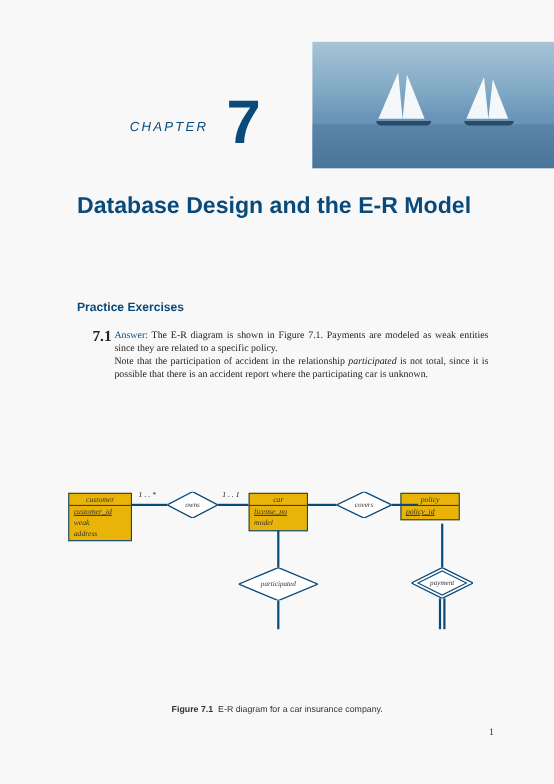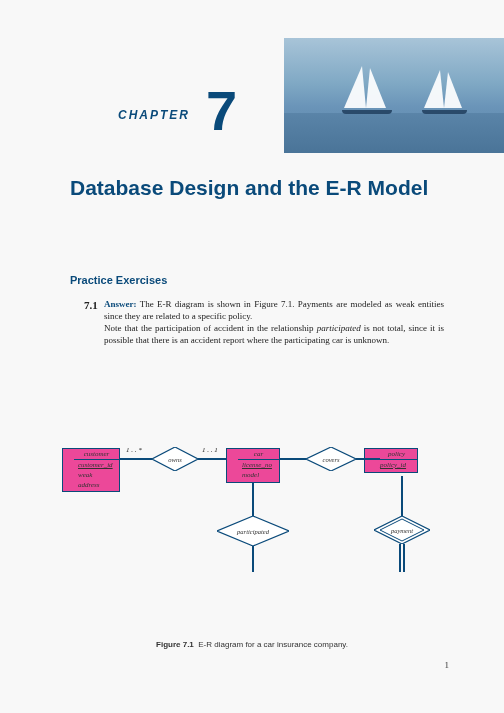--- a/index.html
+++ b/index.html
@@ -38,21 +38,21 @@
   .sail4 { width: 0; height: 0; border-left: 4px solid transparent; border-right: 14px solid transparent; border-bottom: 36px solid #fff; left: 160px; top: 34px; background: none; }
   .hull { position: absolute; background: #2a4a6a; height: 4px; border-radius: 0 0 8px 8px; }
   .hull1 { width: 50px; left: 58px; top: 72px; }
   .hull2 { width: 45px; left: 138px; top: 72px; }
   .water { position: absolute; bottom: 0; left: 0; right: 0; height: 40px; background: linear-gradient(180deg, #5a84a8, #4a7498); }
   .chapter-label {
     position: absolute;
     left: 118px;
     top: 108px;
     font-family: Arial, Helvetica, sans-serif;
-    font-weight: bold;
+    font-weight: normal;
     font-style: italic;
     font-size: 12px;
     letter-spacing: 2px;
     color: #0a4a7a;
   }
   .chapter-num {
     position: absolute;
     left: 206px;
     top: 78px;
     font-family: Arial, Helvetica, sans-serif;
@@ -88,42 +88,41 @@
     font-size: 9px;
     line-height: 1.35;
     color: #222;
     text-align: justify;
   }
   .ex-num {
     position: absolute;
     left: -20px;
     top: 0;
     font-weight: bold;
-    font-size: 11px;
-  }
-  .answer-word { color: #0a4a7a; font-weight: bold; }
+    font-size: 14px;
+  }
+  .answer-word { color: #0a4a7a; font-weight: normal; }
   em { font-style: italic; }
 
   
   .er-diagram {
     position: absolute;
     left: 62px;
     top: 400px;
     width: 400px;
     height: 235px;
   }
   .entity {
     position: absolute;
     border: 1.5px solid #0a4a7a;
-    background: #ec4899;
+    background: #eab308;
     font-family: Georgia, serif;
     font-style: italic;
     font-size: 7px;
     text-align: left;
-    padding-left: 11px;
   }
   .entity-name {
     border-bottom: 1.5px solid #0a4a7a;
     padding: 1px 4px;
     font-weight: normal;
     text-align: center;
     font-style: italic;
   }
   .entity-attrs {
     padding: 1px 4px;

